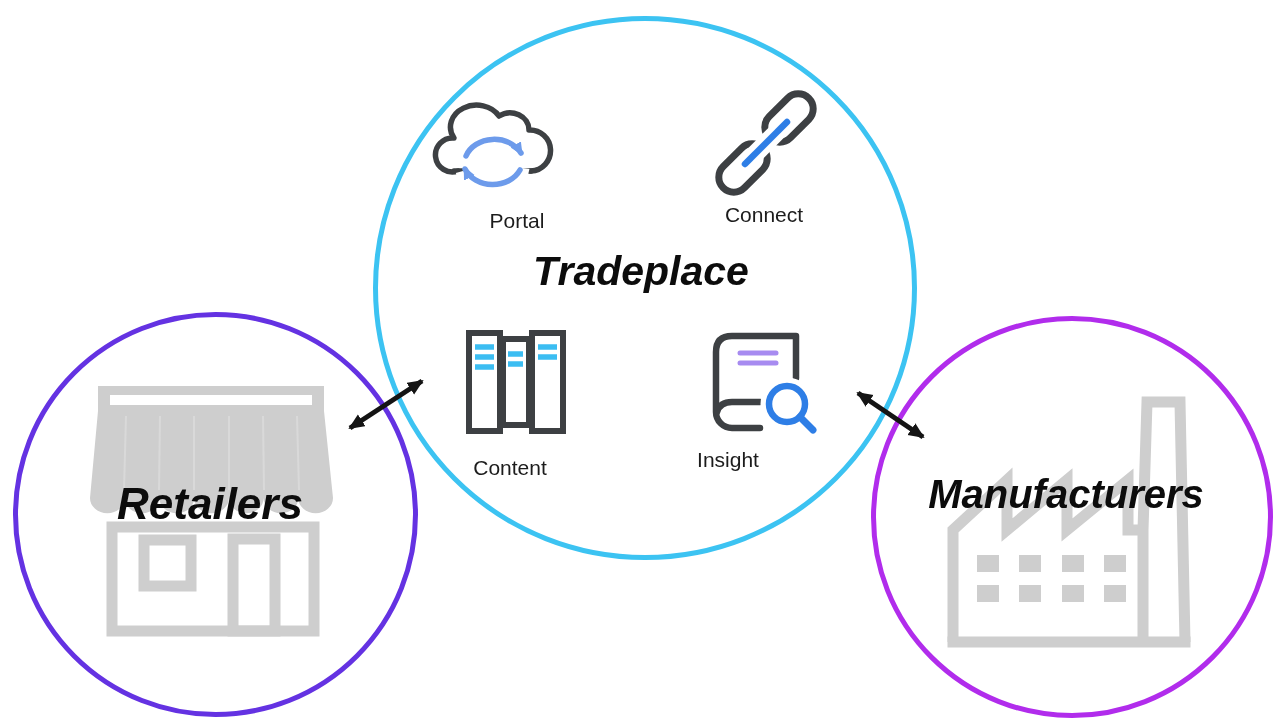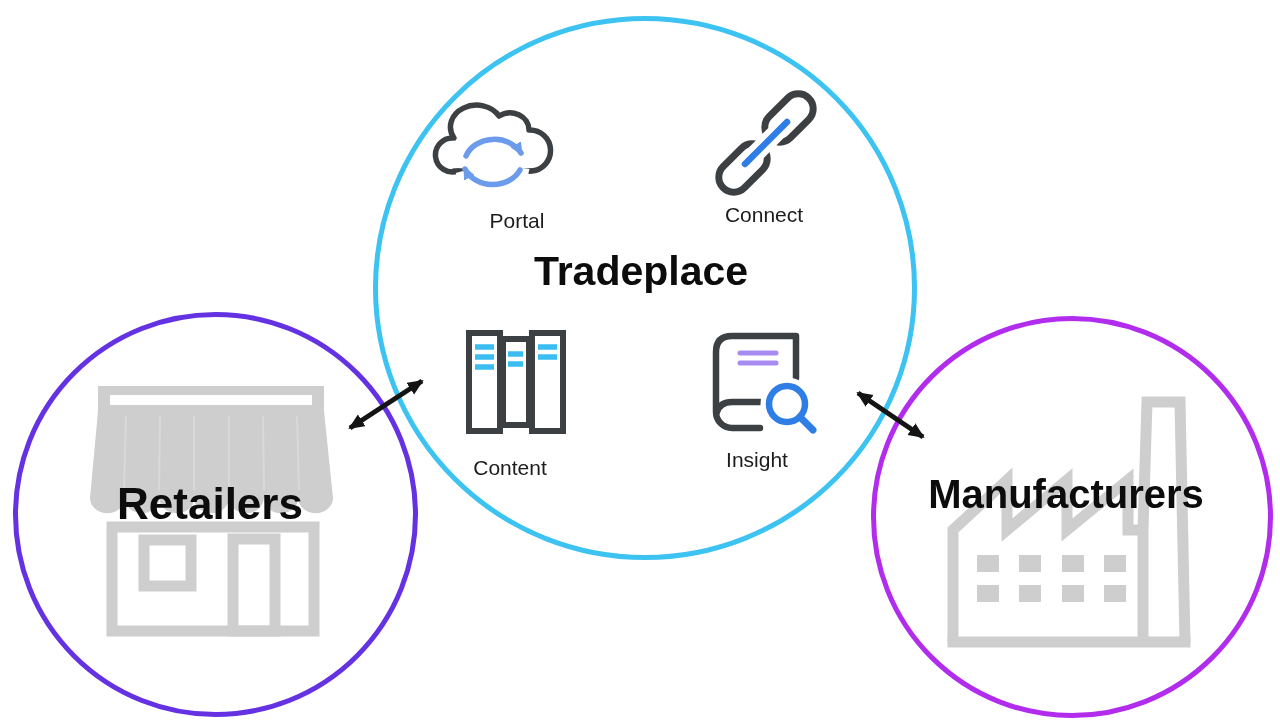--- a/index.html
+++ b/index.html
@@ -20,21 +20,21 @@
     width:1280px;height:720px;position:relative;overflow:hidden;
     font-family:"Liberation Sans", sans-serif;
   }
   .circle{position:absolute;border-radius:50%;border:5px solid;background:transparent;}
   #c-trade{left:373px;top:16px;width:534px;height:534px;border-color:var(--tradeplace-circle);}
   #c-retail{left:13px;top:312px;width:395px;height:395px;border-color:var(--retailers-circle);}
   #c-manu{left:871px;top:316px;width:392px;height:392px;border-color:var(--manufacturers-circle);}
   .abs{position:absolute;}
   .title{
     position:absolute;transform:translate(-50%,-50%);
-    font-weight:bold;color:var(--text);white-space:nowrap;font-size:41px;
+    font-weight:bold;color:var(--text);white-space:nowrap;font-size:41px;font-style:italic;
   }
   .label{
     position:absolute;transform:translate(-50%,-50%);
     font-size:21px;color:#1c1c1c;white-space:nowrap;
   }
   svg{display:block;overflow:visible;}
   .nf{fill:none;}
   .stroke-dark{stroke:var(--icon-dark);}
   .stroke-blue{stroke:var(--icon-blue);}
   .stroke-linkblue{stroke:var(--icon-link-blue);}
@@ -175,15 +175,15 @@
     </marker>
   </defs>
   <line x1="350" y1="428" x2="422" y2="381" class="arrow-line" marker-start="url(#ah)" marker-end="url(#ah)"></line>
   <line x1="858" y1="393" x2="923" y2="437" class="arrow-line" marker-start="url(#ah)" marker-end="url(#ah)"></line>
 </svg>
 
 <div class="title" style="left:641px;top:271px;">Tradeplace</div>
 <div class="label" style="left:517px;top:221px;">Portal</div>
 <div class="label" style="left:764px;top:215px;">Connect</div>
 <div class="label" style="left:510px;top:468px;">Content</div>
-<div class="label" style="left:757px;top:460px;">Insight</div>
+<div class="label" style="left:728px;top:460px;">Insight</div>
 <div class="title" style="left:210px;top:504px;font-size:44px;">Retailers</div>
 <div class="title" style="left:1066px;top:494px;font-size:40px;">Manufacturers</div>
 
 </body></html>

